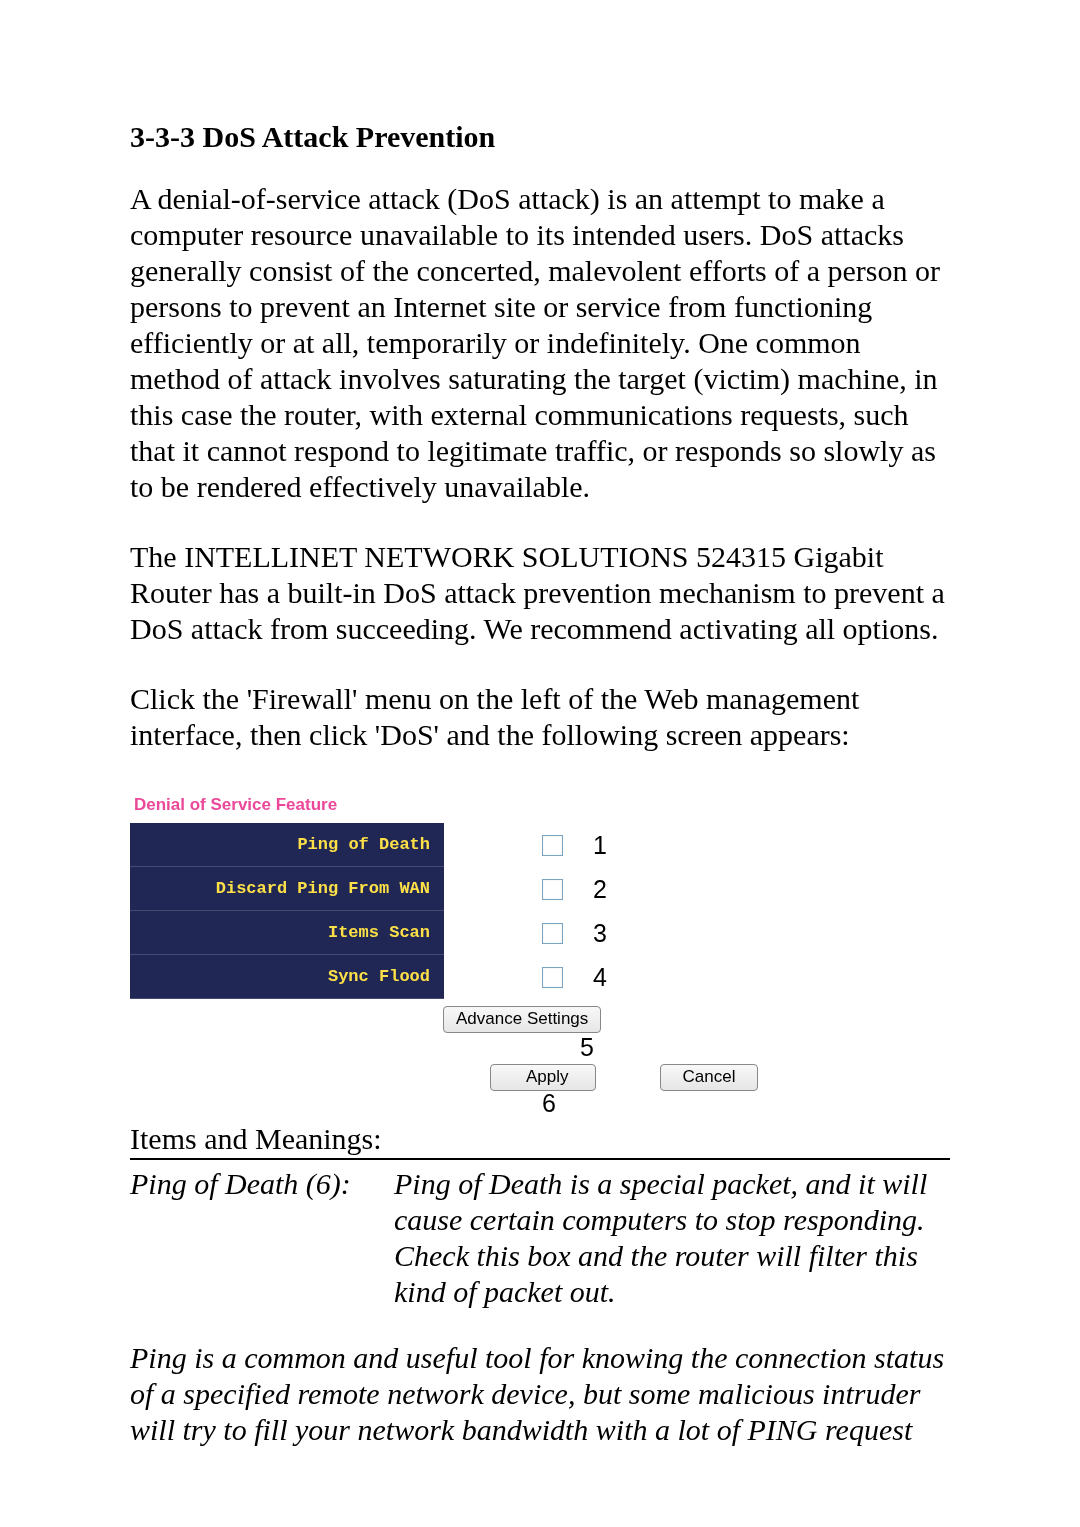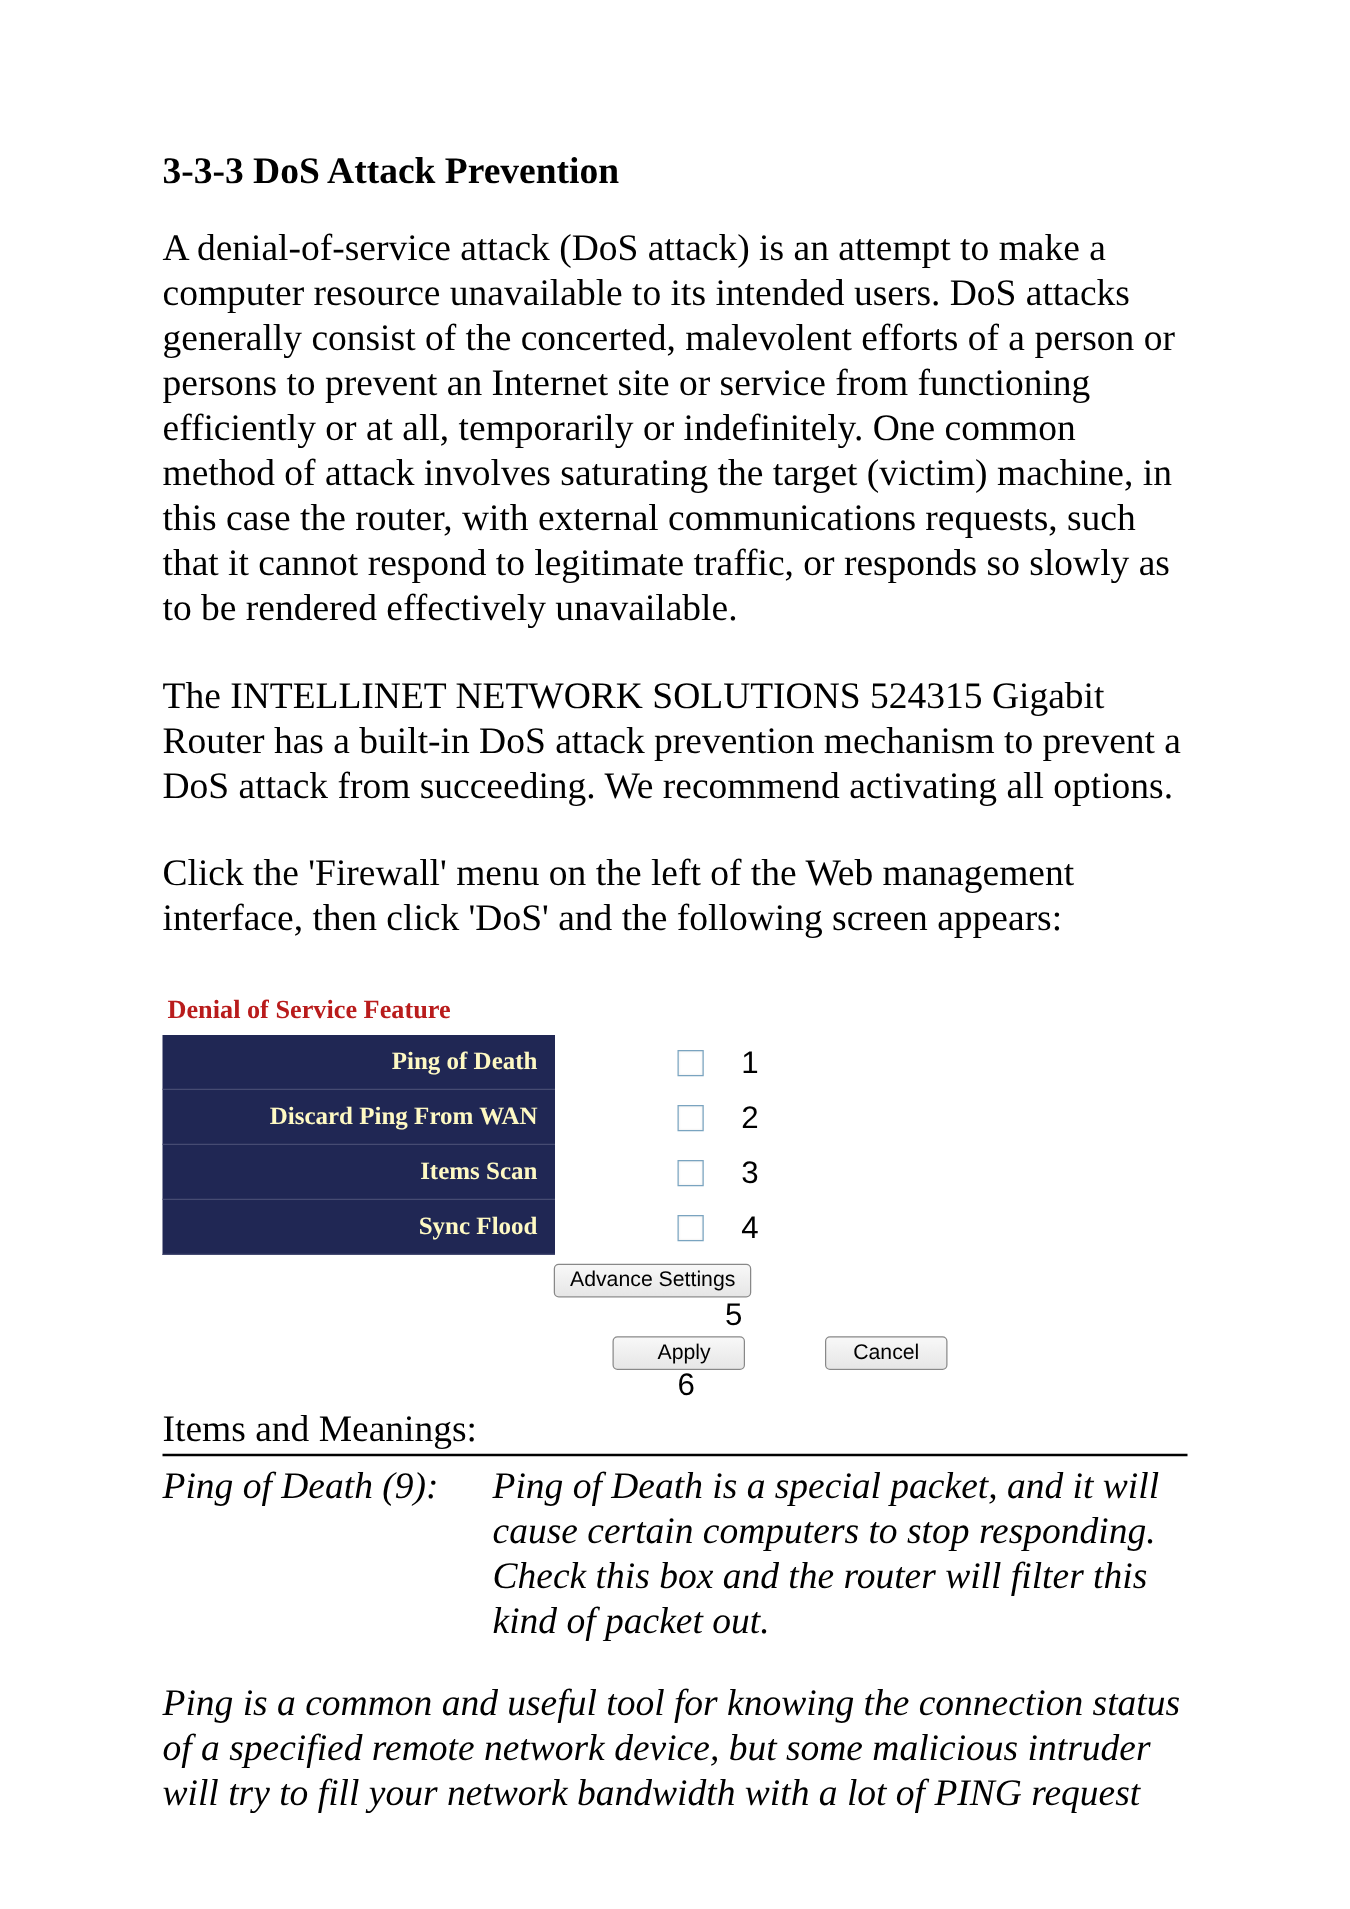--- a/index.html
+++ b/index.html
@@ -23,41 +23,41 @@
     font-size: 30px;
     line-height: 1.2;
     margin-bottom: 34px;
   }
   .screenshot-area {
     margin: 20px 0 4px 0;
     font-family: Verdana, Arial, sans-serif;
     font-size: 16px;
   }
   .panel-title {
-    font-family: Liberation Serif, serif;
+    font-family: Liberation Sans, sans-serif;
     font-weight: bold;
-    font-size: 21px;
-    color: #b91c1c;
+    font-size: 17px;
+    color: #ec4899;
     padding: 8px 0 8px 4px;
     width: 740px;
   }
   .feature-row {
     display: flex;
     height: 44px;
     width: 740px;
   }
   .feature-row.last {
     border-bottom: 1px solid #fff;
   }
   .feature-label {
     background: #202754;
-    color: #fef9c3;
-    font-family: Liberation Serif, serif;
+    color: #fde047;
+    font-family: Liberation Mono, monospace;
     font-weight: bold;
-    font-size: 20px;
+    font-size: 17px;
     width: 300px;
     display: flex;
     align-items: center;
     justify-content: flex-end;
     padding-right: 14px;
     border-bottom: 1px solid #464b72;
   }
   .feature-value {
     flex: 1;
     display: flex;
@@ -214,21 +214,21 @@
 
     <div class="six-row">
       <span class="num-standalone">6</span>
     </div>
   </div>
 
   <div class="items-heading">Items and Meanings:</div>
   <hr class="hr-line">
 
   <div class="def-row">
-    <div class="def-term">Ping of Death (9):</div>
+    <div class="def-term">Ping of Death (6):</div>
     <div class="def-desc">Ping of Death is a special packet, and it will cause certain computers to stop responding. Check this box and the router will filter this kind of packet out.</div>
   </div>
 
   <div class="def-row">
     <div class="def-desc">Ping is a common and useful tool for knowing the connection status of a specified remote network device, but some malicious intruder will try to fill your network bandwidth with a lot of PING request</div>
   </div>
 
 </div>
 
 </body></html>

